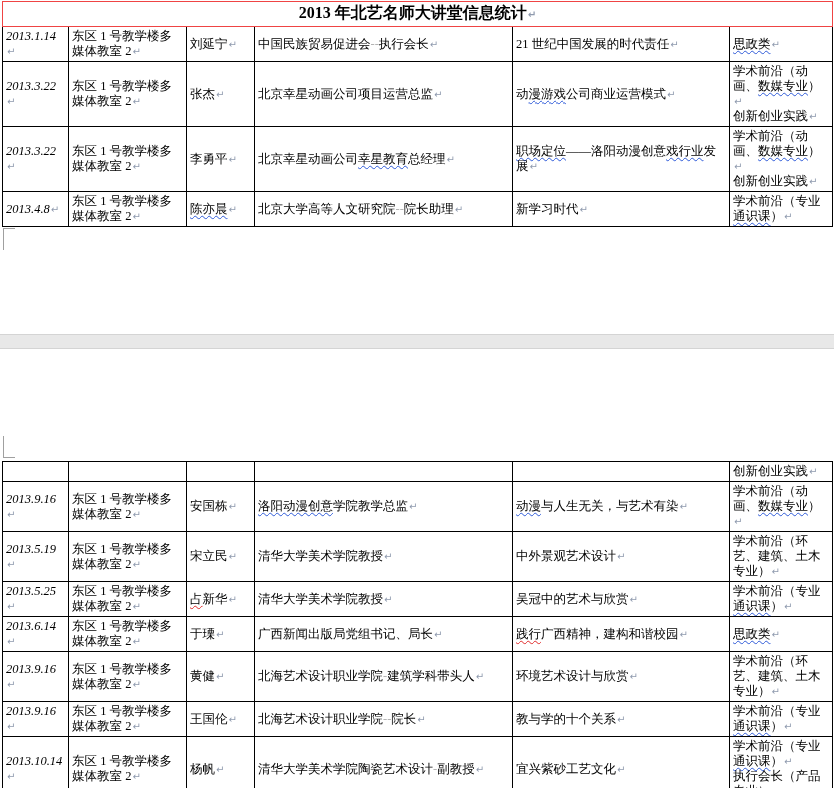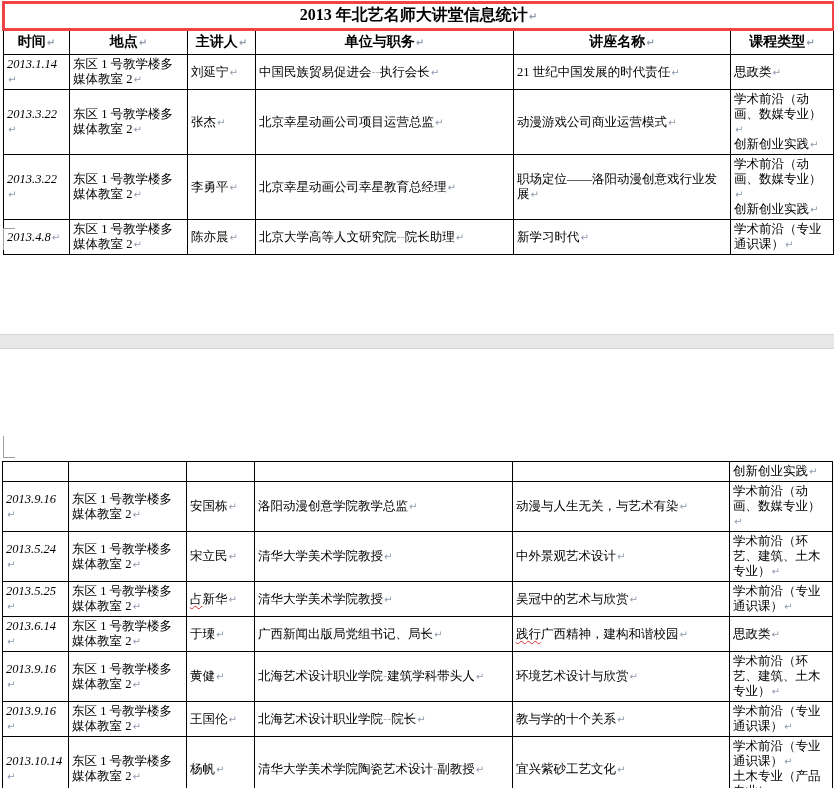--- a/index.html
+++ b/index.html
@@ -17,38 +17,39 @@
   }
   #table-page-1{top:1px;}
   #table-page-2{top:461px;}
   .doc-table td,.doc-table th{
     border:1px solid #000;
     padding:2px 3px;
     vertical-align:middle;
     overflow:hidden;
   }
   tr.title-row td{
-    border:3px solid #ef4444;
+    border:1px solid #ef4444;
     text-align:center;font-weight:bold;font-size:16px;height:20px;line-height:20px;
     padding:1px 4px;
   }
   tr.header-row th{
     text-align:center;font-weight:bold;font-size:14px;height:18px;line-height:18px;
   }
   td.c0{word-break:break-all;font-style:italic;}
   td.c2{}
   td.c0,td.c1,td.c3,td.c4,td.c5{text-align:left;}
   .para{margin:0;}
   .pmark{
     color:#8f9aae;
     font-family:"DejaVu Sans",sans-serif;
     font-size:10px;
     padding-left:1px;
   }
   .w-blue{
+    text-decoration:underline;
     text-decoration-style:wavy;
     text-decoration-color:#2f5bd8;
     text-decoration-thickness:1px;
     text-underline-offset:2px;
   }
   .w-red{
     text-decoration:underline;
     text-decoration-style:wavy;
     text-decoration-color:#e02b2b;
     text-decoration-thickness:1px;
@@ -82,28 +83,20 @@
         <col style="width:118px">
         <col style="width:68px">
       <col style="width:258px">
         <col style="width:217px">
         <col style="width:103px">
     </colgroup>
     <tbody>
         <tr class="title-row">
       <td colspan="6"><span>2013 年北艺名师大讲堂信息统计</span><span class="pmark">↵</span></td>
     </tr>
-    <tr class="header-row">
-      <th><span>时间</span><span class="pmark">↵</span></th>
-      <th><span>地点</span><span class="pmark">↵</span></th>
-      <th><span>主讲人</span><span class="pmark">↵</span></th>
-      <th><span>单位与职务</span><span class="pmark">↵</span></th>
-      <th><span>讲座名称</span><span class="pmark">↵</span></th>
-      <th><span>课程类型</span><span class="pmark">↵</span></th>
-    </tr>
     </tbody>
       <tbody>
         <tr>
           <td class="c0">
             <div class="para"><span>2013.1.14</span><span class="pmark">↵</span></div>
           </td>
           <td class="c1">
             <div class="para"><span>东区 1 号教学楼多媒体教室 2</span><span class="pmark">↵</span></div>
           </td>
           <td class="c2">
@@ -223,21 +216,21 @@
           </td>
           <td class="c4">
             <div class="para"><span class="w-blue">动漫</span><span>与人生无关，与艺术有染</span><span class="pmark">↵</span></div>
           </td>
           <td class="c5">
             <div class="para"><span>学术前沿（动画、</span><span class="w-blue">数媒专业</span><span>）</span><span class="pmark">↵</span></div>
           </td>
         </tr>
         <tr>
           <td class="c0">
-            <div class="para"><span>2013.5.24</span><span class="pmark">↵</span></div>
+            <div class="para"><span>2013.5.19</span><span class="pmark">↵</span></div>
           </td>
           <td class="c1">
             <div class="para"><span>东区 1 号教学楼多媒体教室 2</span><span class="pmark">↵</span></div>
           </td>
           <td class="c2">
             <div class="para"><span>宋立民</span><span class="pmark">↵</span></div>
           </td>
           <td class="c3">
             <div class="para"><span>清华大学美术学院教授</span><span class="pmark">↵</span></div>
           </td>
@@ -339,19 +332,19 @@
             <div class="para"><span>杨帆</span><span class="pmark">↵</span></div>
           </td>
           <td class="c3">
             <div class="para"><span>清华大学美术学院陶瓷艺术设计</span><span class="w-dash">-</span><span>副教授</span><span class="pmark">↵</span></div>
           </td>
           <td class="c4">
             <div class="para"><span>宜兴紫砂工艺文化</span><span class="pmark">↵</span></div>
           </td>
           <td class="c5">
             <div class="para"><span>学术前沿（专业</span><span class="w-blue">通识课</span><span>）</span><span class="pmark">↵</span></div>
-            <div class="para"><span>土木专业（产品</span><span class="w-blue">专业</span><span>）</span><span class="pmark">↵</span></div>
+            <div class="para"><span>执行会长（产品</span><span class="w-blue">专业</span><span>）</span><span class="pmark">↵</span></div>
           </td>
         </tr>
       </tbody>
   </table>
 
 </div>
 
 </body></html>

